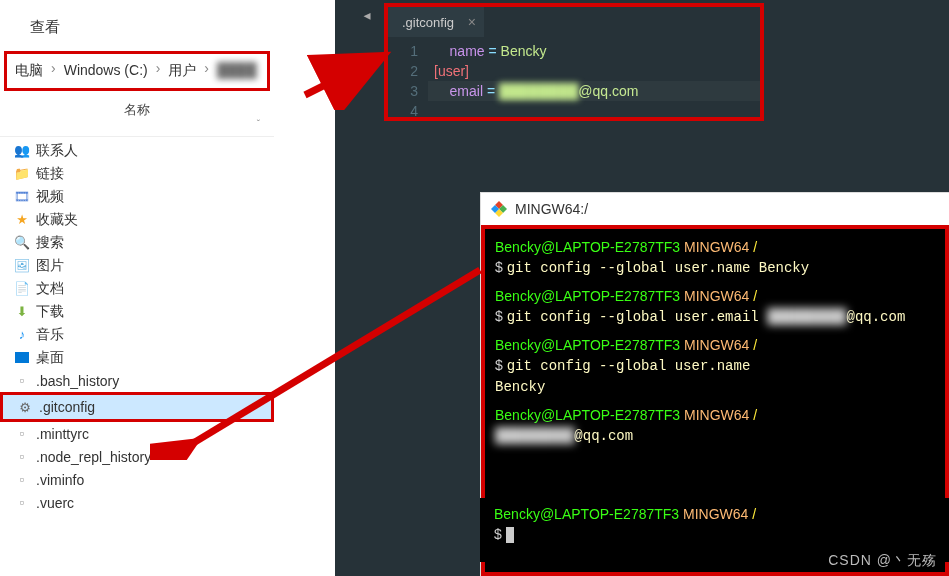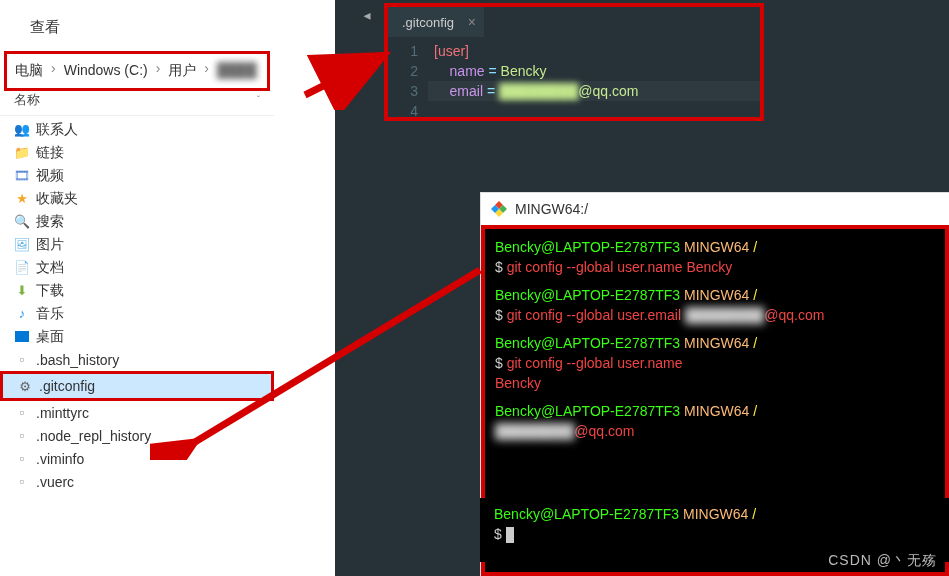--- a/index.html
+++ b/index.html
@@ -6,21 +6,21 @@
 body { width: 949px; height: 576px; background: #fff; position: relative; overflow: hidden; }
 
 
 .explorer { position: absolute; left: 0; top: 0; width: 274px; height: 576px; background: #fff; }
 .view-label { padding: 18px 0 14px 30px; font-size: 15px; color: #333; }
 .breadcrumb-wrap { border: 3px solid #d40000; margin: 0 4px; padding: 6px 4px; }
 .breadcrumb { display: flex; font-size: 14px; color: #333; }
 .crumb { padding: 2px 4px; }
 .crumb-sep { color: #888; padding: 0 4px; }
 .crumb-blur { filter: blur(3px); opacity: 0.7; }
-.name-header { display: flex; align-items: center; padding: 0 14px 6px 14px; font-size: 13px; color: #444; border-bottom: 1px solid #eee; }
+.name-header { display: flex; align-items: center; padding: 10px 14px 6px 14px; font-size: 13px; color: #444; border-bottom: 1px solid #eee; flex-direction: column; }
 .name-caret { margin-left: auto; color: #888; font-size: 10px; }
 .file-list { padding: 2px 0; }
 .file-item { display: flex; align-items: center; height: 23px; padding: 0 14px; font-size: 14px; color: #333; cursor: pointer; }
 .file-item.selected { background: #cce8ff; border: 3px solid #d40000; height: 30px; }
 .ficon { width: 16px; height: 16px; margin-right: 6px; display: flex; align-items: center; justify-content: center; font-size: 13px; }
 .ic-contacts { color: #f5a623; }
 .ic-links { color: #f5a623; }
 .ic-video { color: #4a7cd4; }
 .ic-fav { color: #f5a623; }
 .ic-search { color: #4a90d9; }
@@ -52,21 +52,21 @@
 
 .term-window { position: absolute; left: 480px; top: 192px; right: 0; bottom: 0; background: #fff; border-top: 1px solid #ddd; border-left: 1px solid #ddd; }
 .term-title { height: 32px; display: flex; align-items: center; padding: 0 10px; gap: 8px; font-size: 14px; color: #333; }
 .term-logo { width: 16px; height: 16px; }
 .term-logo svg { width: 16px; height: 16px; }
 .term-body-wrap { position: absolute; left: 0; top: 32px; right: 0; bottom: 0; border: 4px solid #d40000; background: #000; }
 .term { padding: 8px 10px; font-family: Consolas, monospace; font-size: 14px; line-height: 20px; color: #ccc; }
 .t-user { color: #39ff14; }
 .t-at { color: #fdba74; }
 .t-path { color: #ffeb3b; }
-.t-cmd { color: #ef4444; }
+.t-cmd { color: #fef9c3; font-family: Liberation Mono, monospace; }
 .t-blur { filter: blur(4px); color: #ccc; }
 .t-caret { display: inline-block; width: 8px; height: 16px; background: #ccc; vertical-align: middle; }
 .term-extra { position: absolute; left: 480px; top: 498px; right: 0; background: #000; padding: 6px 12px 18px 14px; font-family: Consolas, monospace; font-size: 14px; line-height: 20px; }
 
 
 .watermark { position: absolute; right: 12px; bottom: 6px; color: #bbb; font-size: 14px; letter-spacing: 1px; margin-left: 36px; }
 
 
 .arrow { position: absolute; pointer-events: none; }
 </style>
@@ -173,22 +173,22 @@
   </div>
   <div class="code-area">
     <div class="gutter">
       <div>1</div>
       <div>2</div>
       <div>3</div>
       <div>4</div>
     </div>
     <div class="code">
       <div class="ln-hl"></div>
+      <div>&nbsp;&nbsp;&nbsp;&nbsp;<span class="k-key">name</span><span class="k-eq"> = </span><span class="k-val">Bencky</span></div>
       <div><span class="k-section">[user]</span></div>
-      <div>&nbsp;&nbsp;&nbsp;&nbsp;<span class="k-key">name</span><span class="k-eq"> = </span><span class="k-val">Bencky</span></div>
       <div>&nbsp;&nbsp;&nbsp;&nbsp;<span class="k-key">email</span><span class="k-eq"> = </span><span class="k-val k-blur">████████</span><span class="k-val">@qq.com</span></div>
     </div>
   </div>
 </div>
 
 <div class="term-window">
   <div class="term-title">
     <span class="term-logo">
       <svg viewBox="0 0 16 16">
           <path d="M8 0 L12 4 L8 8 L4 4 Z" fill="#e24329"></path>

